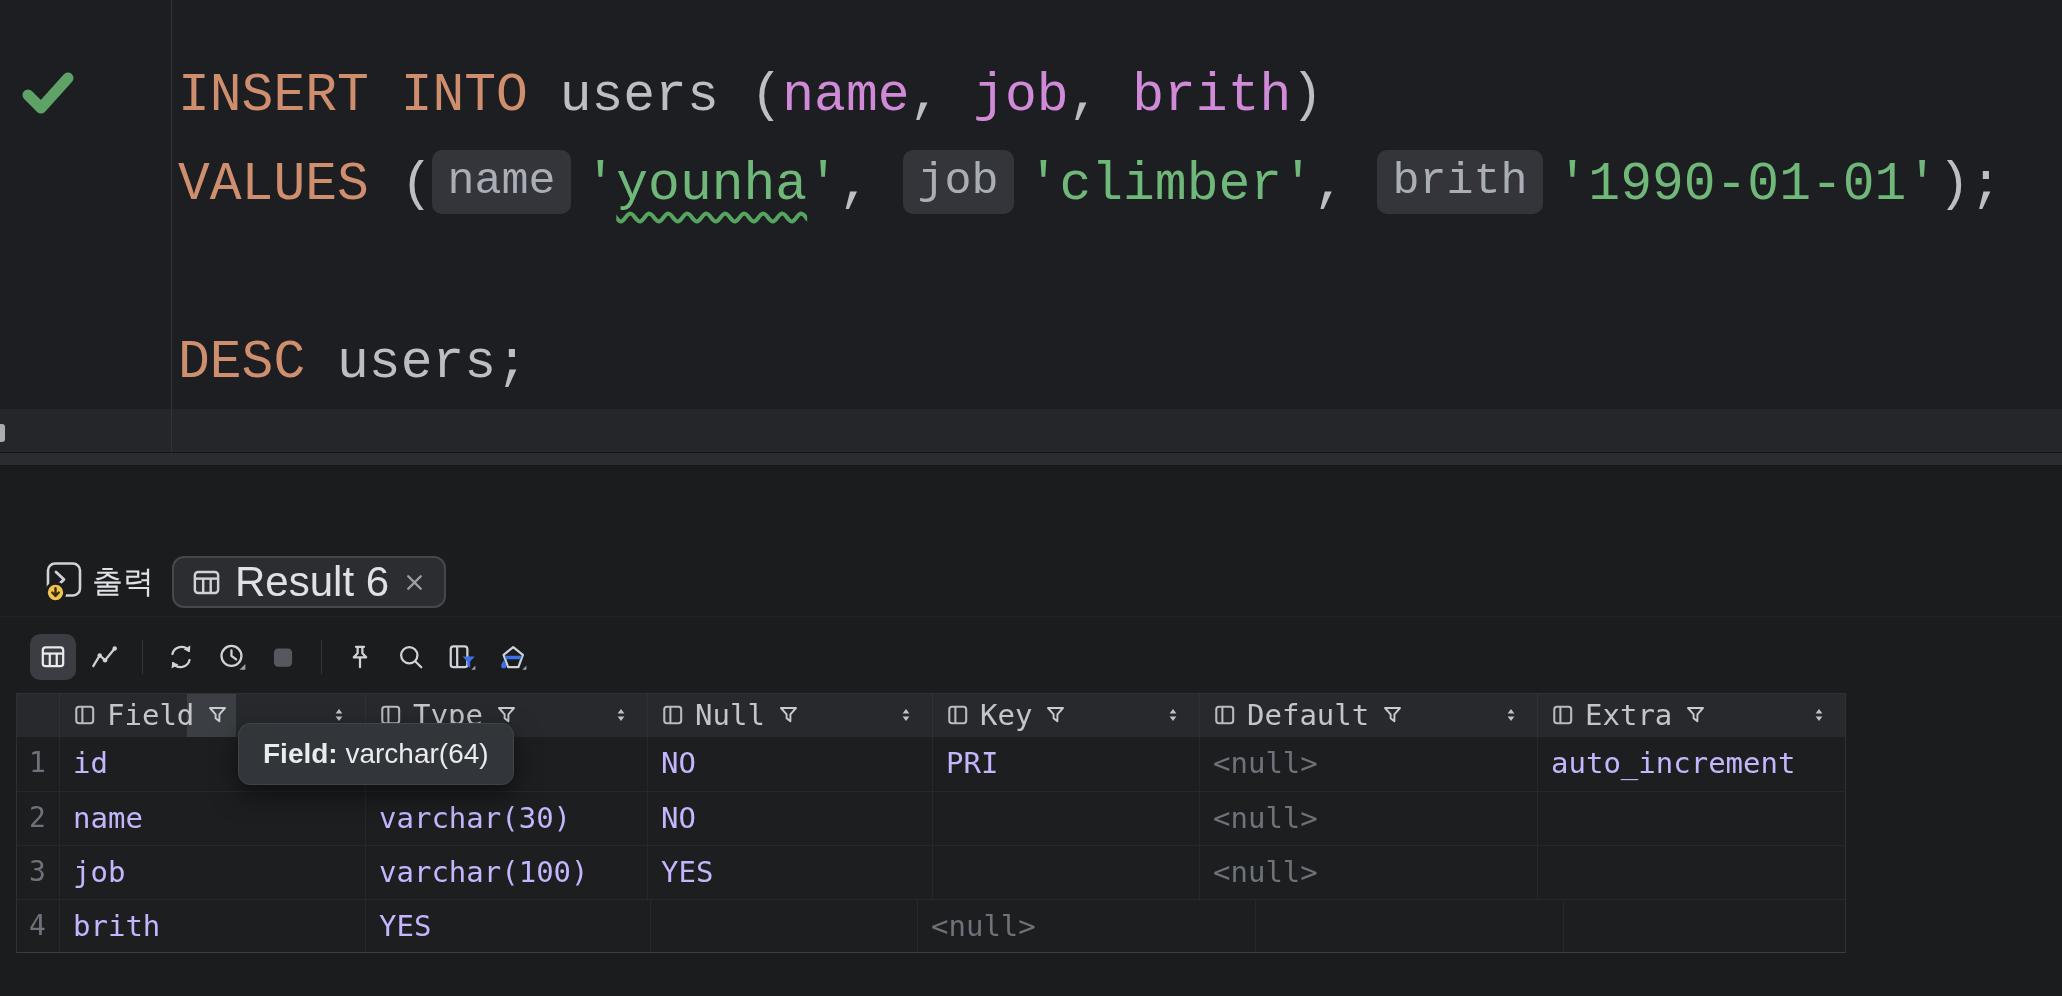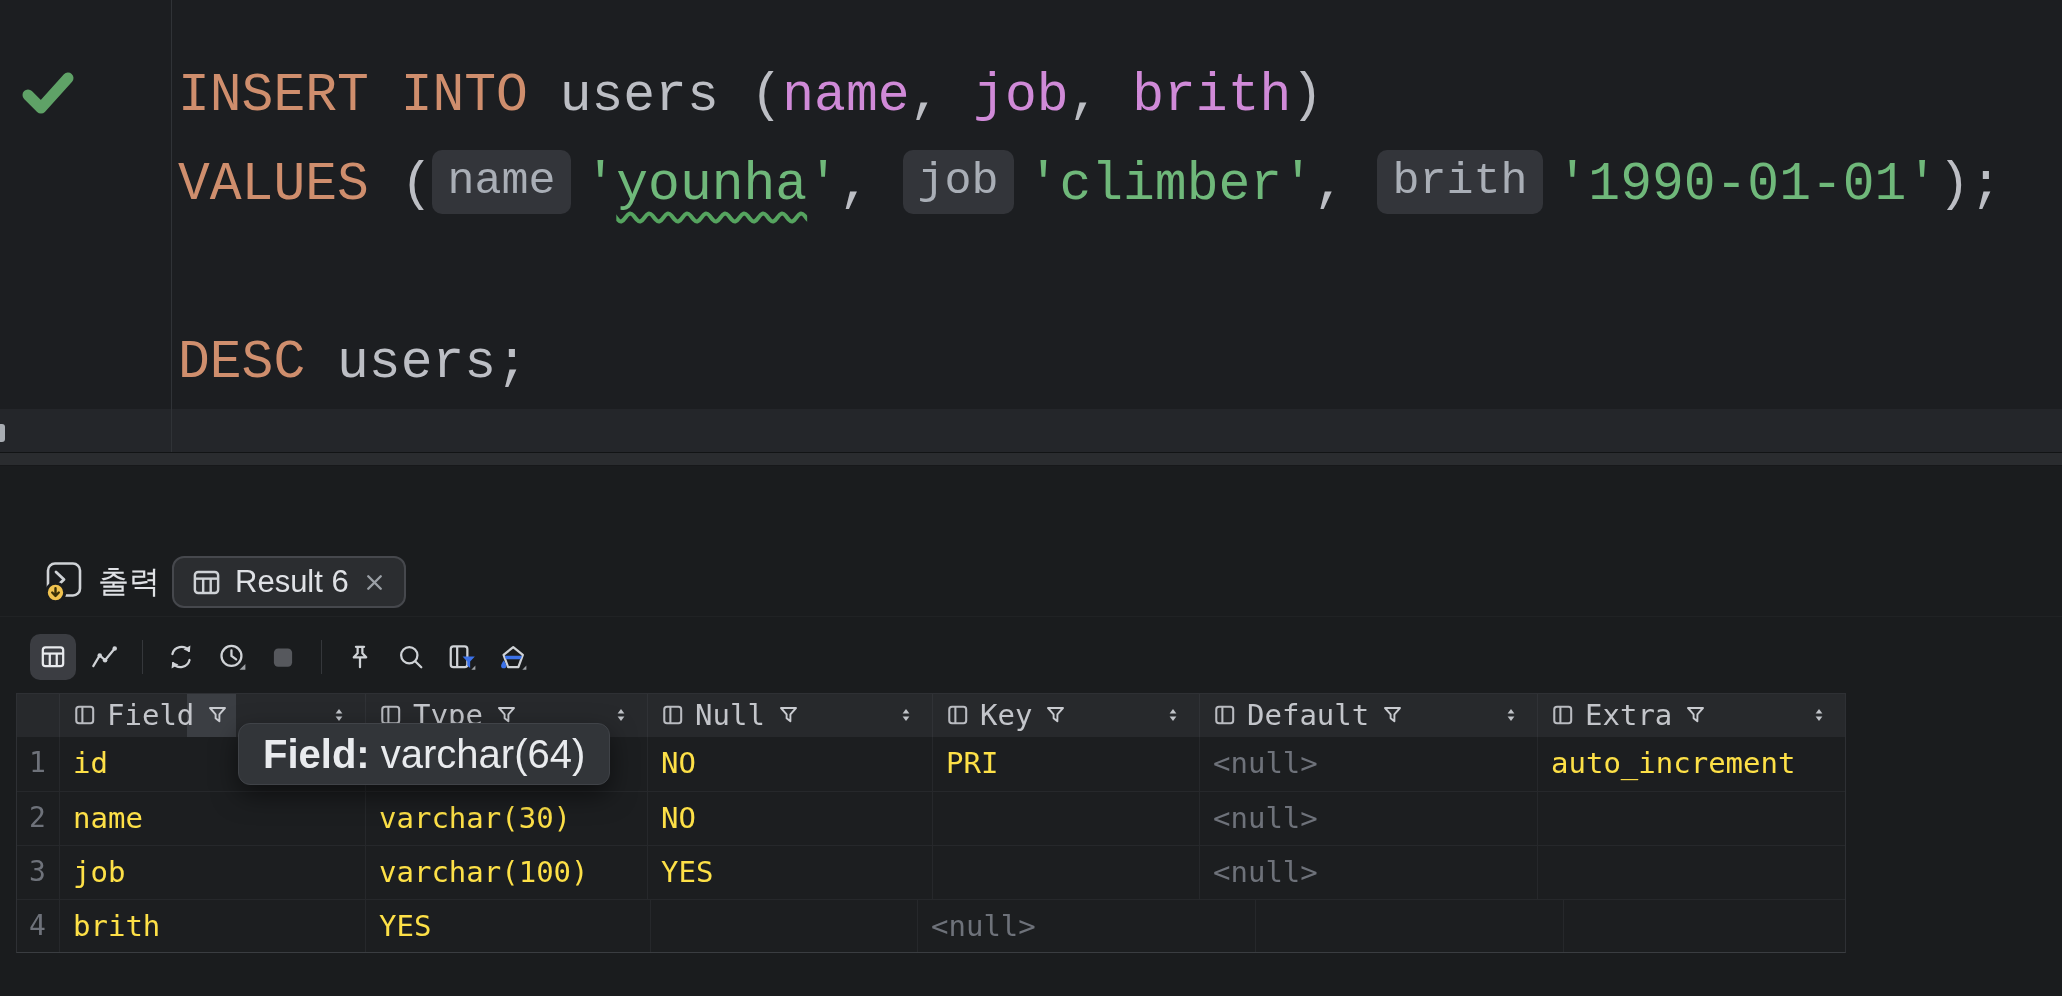--- a/index.html
+++ b/index.html
@@ -25,56 +25,56 @@
 
   
   #divider { position:absolute; left:0; top:452px; width:2062px; height:14px; background:#2A2C2F;
              border-top:1px solid #121415; border-bottom:1px solid #17181A; }
 
   
   #results { position:absolute; left:0; top:466px; width:2062px; height:530px; background:#1A1C1E; }
 
   #tab-row { position:absolute; left:0; top:0; width:2062px; height:150px; }
   #tab-row-border { position:absolute; left:0; top:150px; width:2062px; height:1px; background:#202224; }
-  #output-tab { position:absolute; left:44px; top:92px; height:48px; display:flex; align-items:center; gap:14px; cursor:pointer; }
+  #output-tab { position:absolute; left:44px; top:92px; height:48px; display:flex; align-items:center; gap:8px; cursor:pointer; }
   #output-tab .label { font-size:31px; color:#DFE1E5; }
   #output-icon-wrap { position:relative; width:40px; height:42px; }
   #result-tab { position:absolute; left:172px; top:90px; height:52px; display:flex; align-items:center; gap:13px;
                 padding:0 17px; background:#2B2D30; border:2px solid #46484D; border-radius:12px; cursor:pointer; }
-  #result-tab .label { font-size:31px; color:#DFE1E5; }
+  #result-tab .label { font-size:42px; color:#DFE1E5; }
 
   #toolbar { position:absolute; left:30px; top:167px; height:48px; display:flex; align-items:center; }
   .tb-btn { width:46px; height:46px; display:flex; align-items:center; justify-content:center;
             border-radius:10px; margin-right:5px; cursor:pointer; }
   .tb-btn.active { background:#3B3D42; }
   .tb-sep { width:1px; height:34px; background:#35373B; margin:0 15px 0 10px; }
 
   
   #grid { position:absolute; left:16px; top:227px; width:1830px; }
   #grid-header { display:flex; height:44px; background:#27292C; position:relative; }
   .hcell { position:relative; display:flex; align-items:center; padding-left:13px;
            font-family:"DejaVu Sans Mono",monospace; font-size:29px; color:#C3C5CA;
            border-right:1px solid #303236; cursor:pointer; }
   .hcell .lbl { margin:0 12px 0 10px; }
   .hcell .sort { position:absolute; right:18px; top:50%; transform:translateY(-50%); }
   #funnel-hover { position:absolute; left:171px; top:0; width:49px; height:44px; background:#3B3E43; }
   .hz { position:relative; z-index:1; }
   .trow { display:flex; height:54px; border-top:1px solid #26282B; background:#1C1E20; }
   .trow:first-of-type { border-top:none; }
   .cell { padding:9px 0 0 13px; font-family:"DejaVu Sans Mono",monospace; font-size:29px;
-          color:#fde047; border-right:1px solid #26282B; overflow:hidden; white-space:nowrap; cursor:pointer; }
+          color:#c4b5fd; border-right:1px solid #26282B; overflow:hidden; white-space:nowrap; cursor:pointer; }
   .cell.rownum { color:#6E727A; text-align:center; padding-left:0; font-size:28px; }
   .cell.dim { color:#6E727A; }
   #grid-frame { position:absolute; left:16px; top:227px; width:1830px; height:260px;
                 border:1px solid #2E3034; border-bottom:1px solid #3A3D41; pointer-events:none; }
 
   
   #tooltip { position:absolute; left:238px; top:257px; height:62px; display:flex; align-items:center;
              padding:8px 24px; background:#323539; border:1px solid #404348; border-radius:12px;
-             box-shadow:0 10px 26px rgba(0,0,0,.5); z-index:5; font-size:40px; color:#E9EBEE; white-space:pre; }
+             box-shadow:0 10px 26px rgba(0,0,0,.5); z-index:5; font-size:28px; color:#E9EBEE; white-space:pre; }
   #tooltip b { font-weight:bold; }
 
   svg { display:block; }
 </style>
 </head>
 <body>
 
 <div id="editor">
   <div id="caret-line"></div>
   <div id="gutter-line"></div>

